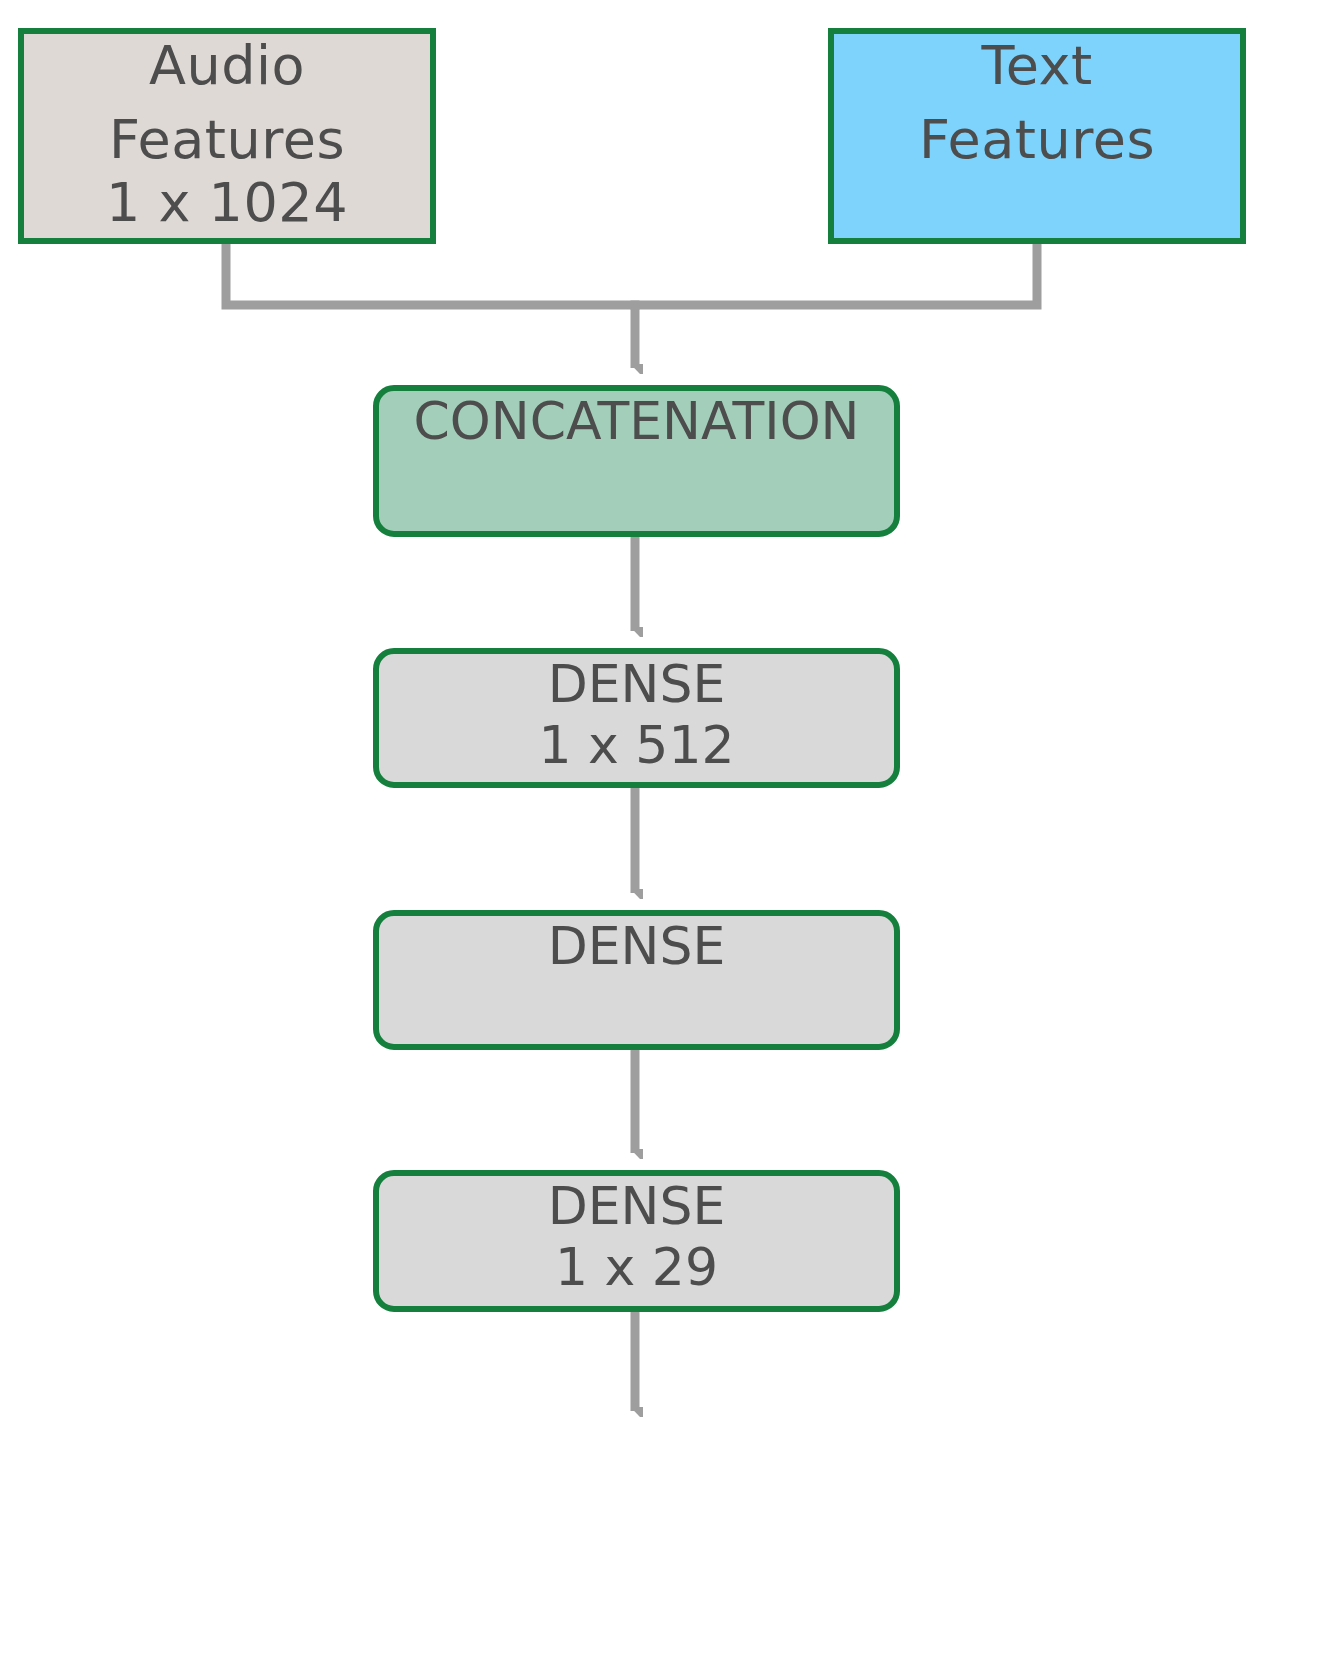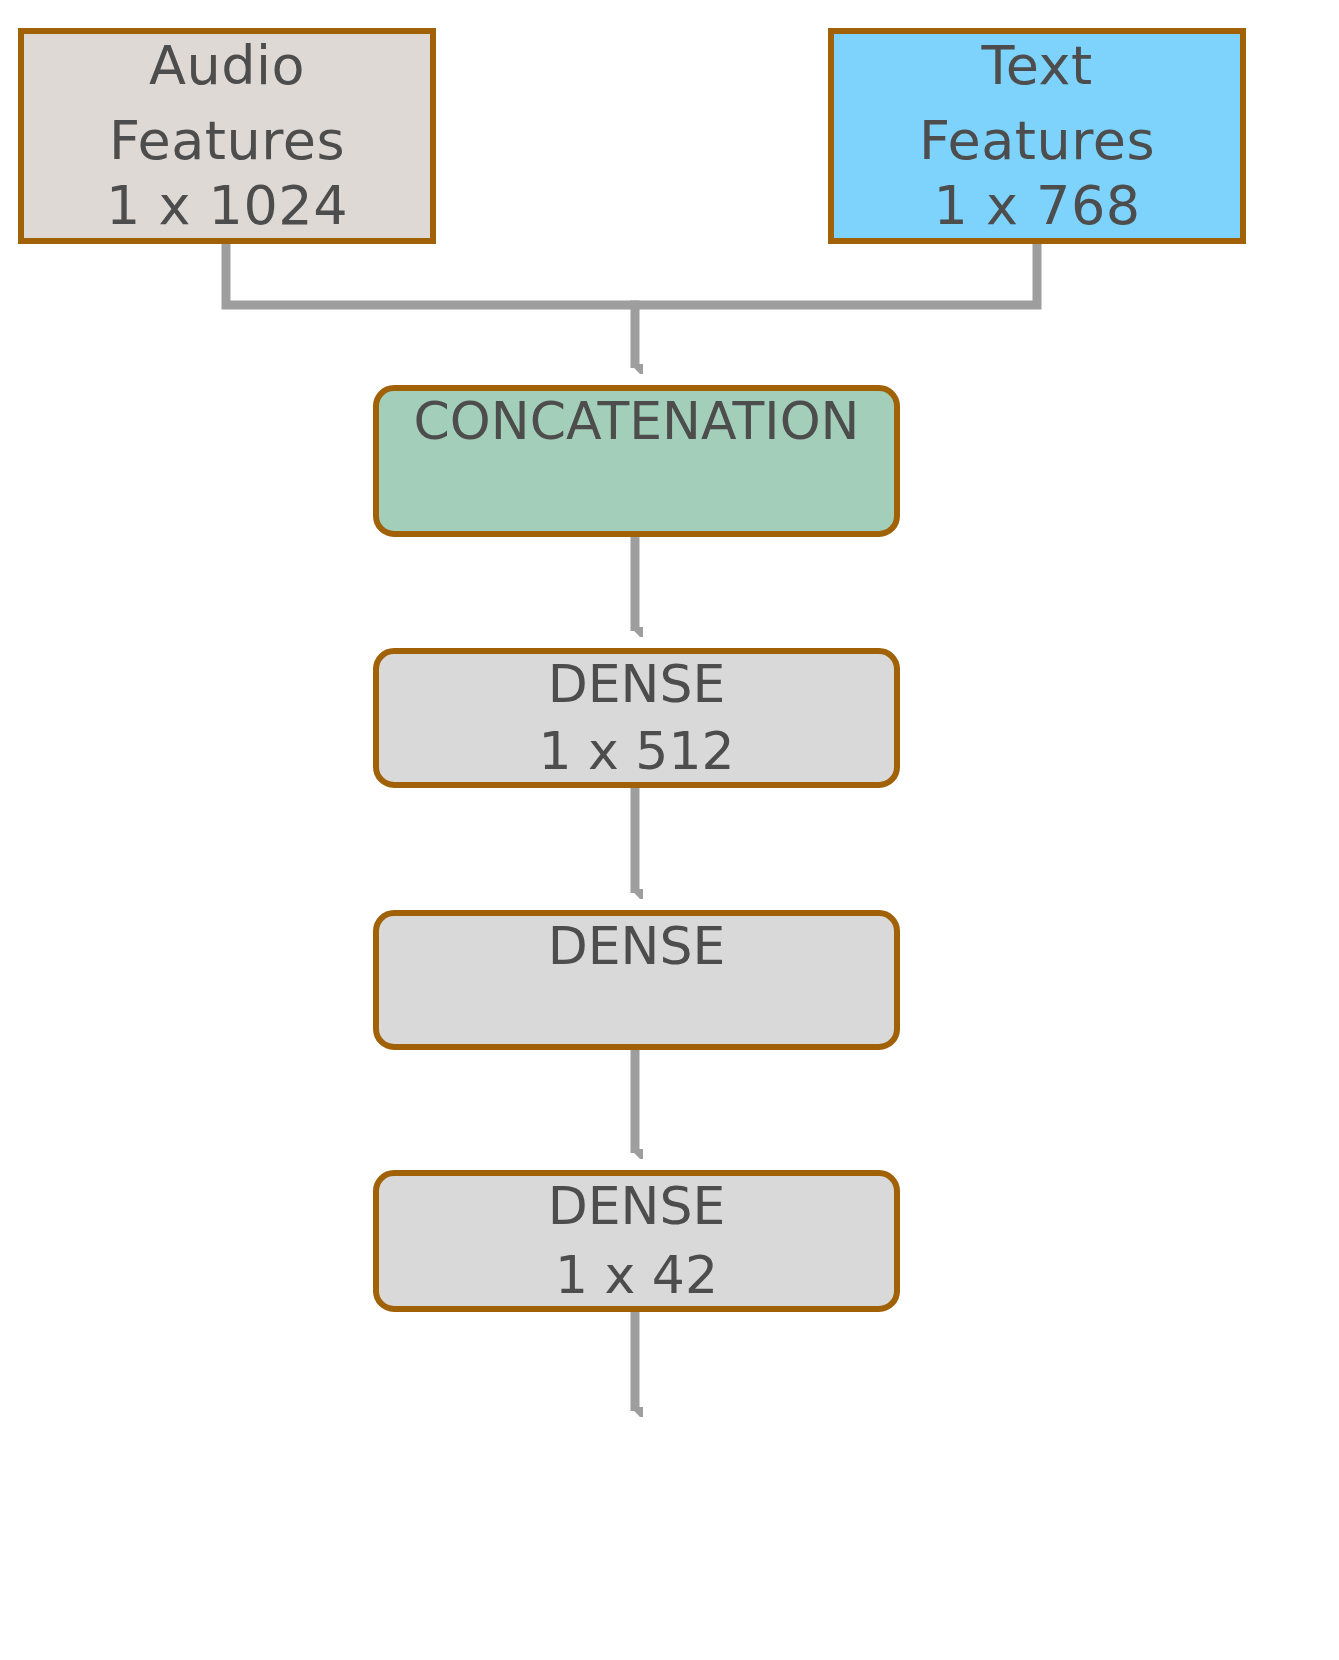--- a/index.html
+++ b/index.html
@@ -25,24 +25,24 @@
     width: 1339px;
     height: 1660px;
     pointer-events: none;
   }
   .node {
     position: absolute;
     box-sizing: border-box;
     display: flex;
     flex-direction: column;
     align-items: center;
-    justify-content: space-between;
+    justify-content: flex-start;
     text-align: center;
     color: #4d4d4d;
-    border: 6px solid #a16207;
+    border: 6px solid #15803d;
     white-space: nowrap;
   }
   .node .line1,
   .node .line2 {
     display: block;
     line-height: 1.18;
   }
 
   
   .io-box {
@@ -139,35 +139,34 @@
 
   <div class="node io-box" id="node-audio-features">
     <span class="line1">Audio</span>
     <span class="line2">Features</span>
     <span class="line3">1 x 1024</span>
   </div>
 
   <div class="node io-box" id="node-text-features">
     <span class="line1">Text</span>
     <span class="line2">Features</span>
-    <span class="line3">1 x 768</span>
   </div>
 
   <div class="node stage-box" id="node-concatenation">
     <span class="line1">CONCATENATION</span>
   </div>
 
   <div class="node stage-box" id="node-dense-512">
     <span class="line1">DENSE</span>
     <span class="line2">1 x 512</span>
   </div>
 
   <div class="node stage-box" id="node-dense-256">
     <span class="line1">DENSE</span>
   </div>
 
   <div class="node stage-box" id="node-dense-29">
     <span class="line1">DENSE</span>
-    <span class="line2">1 x 42</span>
+    <span class="line2">1 x 29</span>
   </div>
 
 
 </div>
 
 </body></html>

